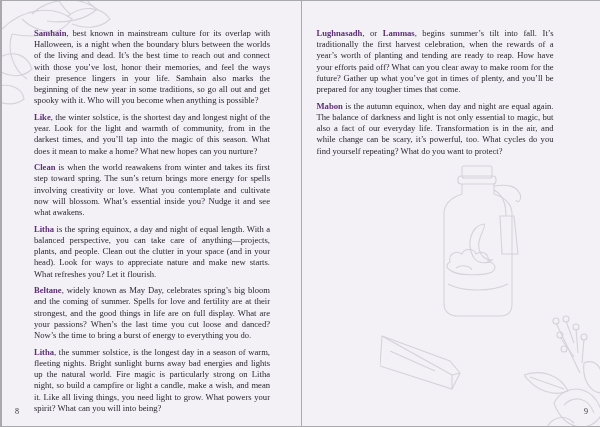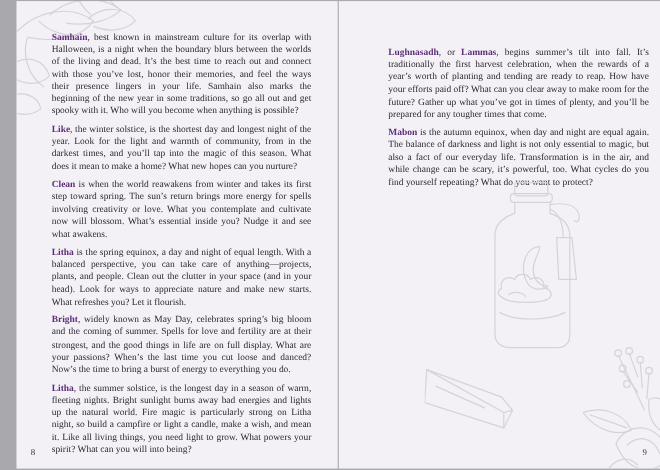--- a/index.html
+++ b/index.html
@@ -10,33 +10,33 @@
       display: flex;
       background: #a9a9ad;
     }
     .page {
       position: relative;
       width: 299px; height: 425px;
       margin-top: 1px;
       background: #f3f1f6;
       overflow: hidden;
     }
-    .page.left { margin-left: 15px; margin-right: 1px; }
+    .page.left { margin-left: 2px; margin-right: 1px; }
     .page.right { margin-right: 0; }
     .text-block {
       position: absolute;
       font-family: "Liberation Serif", "DejaVu Serif", serif;
       font-size: 8.6px;
       line-height: 11.2px;
       color: #2b2730;
       text-align: justify;
       hyphens: auto;
     }
     .left .text-block { left: 32px; top: 27px; width: 236px; }
-    .right .text-block { left: 45px; top: 27px; width: 237px; margin-top: 14px; }
+    .right .text-block { left: 15px; top: 27px; width: 237px; }
     .para { margin-bottom: 5.5px; }
     .term { color: #5d2e78; font-weight: bold; }
     .folio {
       position: absolute;
       bottom: 10px;
       font-family: "Liberation Serif", serif;
       font-size: 8px;
       color: #333;
     }
     .left .folio { left: 13px; }
@@ -61,21 +61,21 @@
       <path d="M0 100 C15 92 30 98 32 110 C22 118 10 115 0 110"></path>
       <path d="M60 0 C65 10 70 18 78 25"></path>
       <path d="M90 0 C92 8 96 14 102 18"></path>
       <path d="M30 30 C40 40 55 45 70 42"></path>
     </svg>
     <div class="text-block">
       <p class="para"><span class="term">Samhain</span><span>, best known in mainstream culture for its overlap with Halloween, is a night when the boundary blurs between the worlds of the living and dead. It’s the best time to reach out and connect with those you’ve lost, honor their memories, and feel the ways their presence lingers in your life. Samhain also marks the beginning of the new year in some traditions, so go all out and get spooky with it. Who will you become when anything is possible?</span></p>
       <p class="para"><span class="term">Like</span><span>, the winter solstice, is the shortest day and longest night of the year. Look for the light and warmth of community, from in the darkest times, and you’ll tap into the magic of this season. What does it mean to make a home? What new hopes can you nurture?</span></p>
       <p class="para"><span class="term">Clean</span><span> is when the world reawakens from winter and takes its first step toward spring. The sun’s return brings more energy for spells involving creativity or love. What you contemplate and cultivate now will blossom. What’s essential inside you? Nudge it and see what awakens.</span></p>
       <p class="para"><span class="term">Litha</span><span> is the spring equinox, a day and night of equal length. With a balanced perspective, you can take care of anything—projects, plants, and people. Clean out the clutter in your space (and in your head). Look for ways to appreciate nature and make new starts. What refreshes you? Let it flourish.</span></p>
-      <p class="para"><span class="term">Bright</span><span>, widely known as May Day, celebrates spring’s big bloom and the coming of summer. Spells for love and fertility are at their strongest, and the good things in life are on full display. What are your passions? When’s the last time you cut loose and danced? Now’s the time to bring a burst of energy to everything you do.</span></p>
+      <p class="para"><span class="term">Beltane</span><span>, widely known as May Day, celebrates spring’s big bloom and the coming of summer. Spells for love and fertility are at their strongest, and the good things in life are on full display. What are your passions? When’s the last time you cut loose and danced? Now’s the time to bring a burst of energy to everything you do.</span></p>
       <p class="para"><span class="term">Litha</span><span>, the summer solstice, is the longest day in a season of warm, fleeting nights. Bright sunlight burns away bad energies and lights up the natural world. Fire magic is particularly strong on Litha night, so build a campfire or light a candle, make a wish, and mean it. Like all living things, you need light to grow. What powers your spirit? What can you will into being?</span></p>
     </div>
     <div class="folio">8</div>
   </div>
 
   <div class="page right">
     <div class="text-block">
       <p class="para"><span class="term">Lughnasadh</span><span>, or </span><span class="term">Lammas</span><span>, begins summer’s tilt into fall. It’s traditionally the first harvest celebration, when the rewards of a year’s worth of planting and tending are ready to reap. How have your efforts paid off? What can you clear away to make room for the future? Gather up what you’ve got in times of plenty, and you’ll be prepared for any tougher times that come.</span></p>
       <p class="para"><span class="term">Mabon</span><span> is the autumn equinox, when day and night are equal again. The balance of darkness and light is not only essential to magic, but also a fact of our everyday life. Transformation is in the air, and while change can be scary, it’s powerful, too. What cycles do you find yourself repeating? What do you want to protect?</span></p>
     </div>

